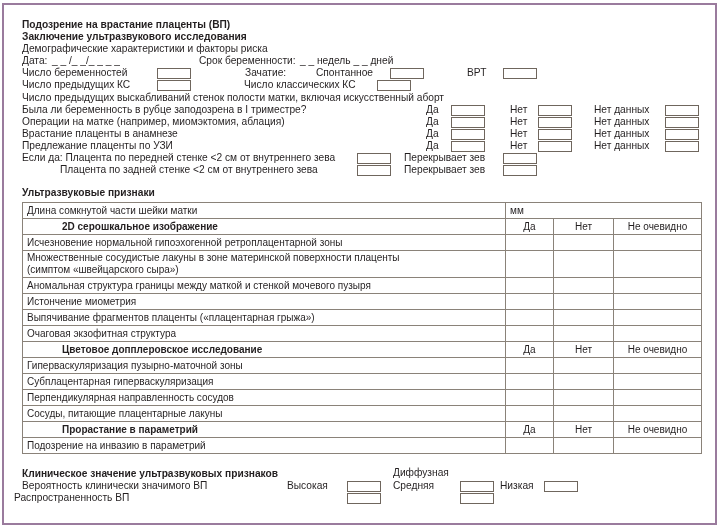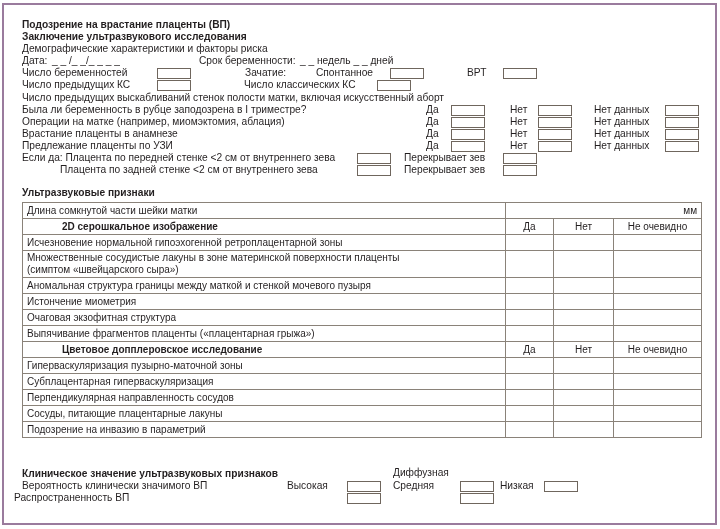--- a/index.html
+++ b/index.html
@@ -5,21 +5,21 @@
   * { box-sizing: border-box; margin: 0; padding: 0; }
   html, body { width: 720px; height: 529px; background: #ffffff; overflow: hidden; }
   body { font-family: "Liberation Sans", sans-serif; color: #231f20; font-size: 10.2px; position: relative; }
   .frame { position: absolute; left: 2px; top: 3px; width: 715px; height: 522px; border: 2px solid #9a7b9d; background: #fff; }
   .abs { position: absolute; white-space: nowrap; line-height: 12px; }
   .b { font-weight: bold; }
   .cb { position: absolute; width: 34px; height: 11px; border: 1.5px solid #6f665d; background: #fff; }
   table.us { position: absolute; left: 22px; top: 202px; width: 679px; border-collapse: collapse; table-layout: fixed; }
   table.us td { border: 1.5px solid #8a8279; height: 16px; padding: 0 4px; font-size: 10px; line-height: 12px; vertical-align: middle; }
   table.us td.c { text-align: center; }
-  table.us td.r { text-align: right; }
+  table.us td.r { text-align: left; }
   table.us tr.tall td { height: 27px; }
   table.us td.bold { font-weight: bold; padding-left: 39px; }
 </style>
 </head>
 <body>
 
 <div class="frame"></div>
 
 <div class="abs b" style="left:22px;top:19px;">Подозрение на врастание плаценты (ВП)</div>
 <div class="abs b" style="left:22px;top:31px;">Заключение ультразвукового исследования</div>
@@ -125,27 +125,27 @@
         <td></td>
         <td></td>
   </tr>
   <tr>
     <td>Истончение миометрия</td>
     <td></td>
         <td></td>
         <td></td>
   </tr>
   <tr>
+    <td>Выпячивание фрагментов  плаценты  («плацентарная грыжа»)</td>
+    <td></td>
+        <td></td>
+        <td></td>
+  </tr>
+  <tr>
     <td>Очаговая экзофитная структура</td>
-    <td></td>
-        <td></td>
-        <td></td>
-  </tr>
-  <tr>
-    <td>Выпячивание фрагментов  плаценты  («плацентарная грыжа»)</td>
     <td></td>
         <td></td>
         <td></td>
   </tr>
   <tr>
     <td class="bold">Цветовое допплеровское исследование</td>
     <td class="c">Да</td>
     <td class="c">Нет</td>
     <td class="c">Не очевидно</td>
   </tr>
@@ -165,20 +165,26 @@
     <td>Перпендикулярная направленность  сосудов</td>
     <td></td>
         <td></td>
         <td></td>
   </tr>
   <tr>
     <td>Сосуды, питающие плацентарные лакуны</td>
     <td></td>
         <td></td>
         <td></td>
+  </tr>
+  <tr>
+    <td class="bold">Прорастание в параметрий</td>
+    <td class="c">Да</td>
+    <td class="c">Нет</td>
+    <td class="c">Не очевидно</td>
   </tr>
   <tr>
     <td>Подозрение на инвазию в параметрий</td>
     <td></td>
         <td></td>
         <td></td>
   </tr>
 </tbody>
   </table>
 

